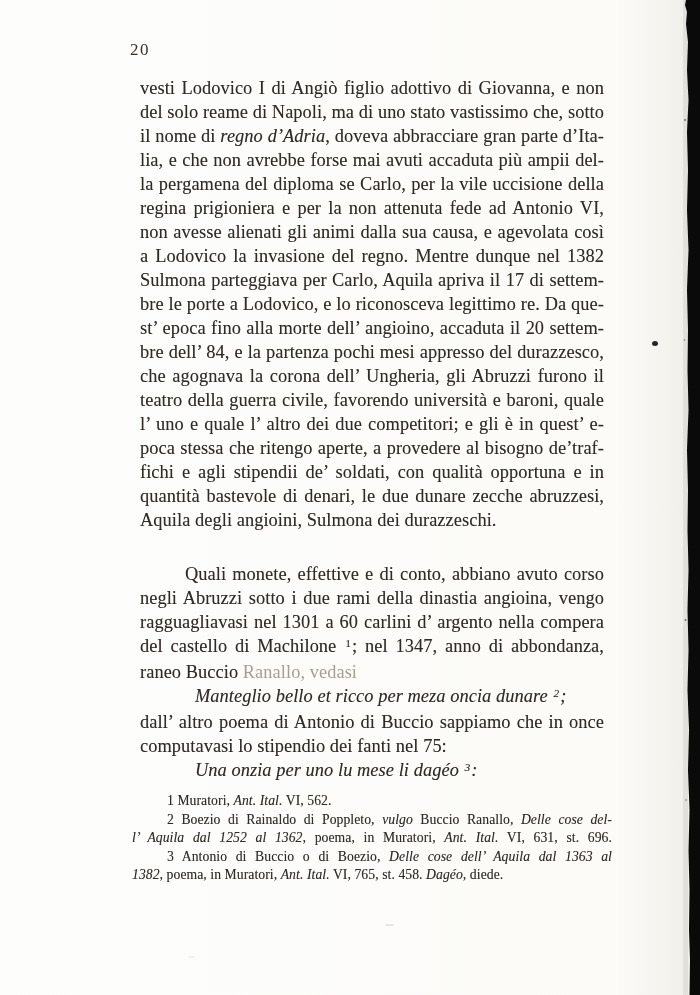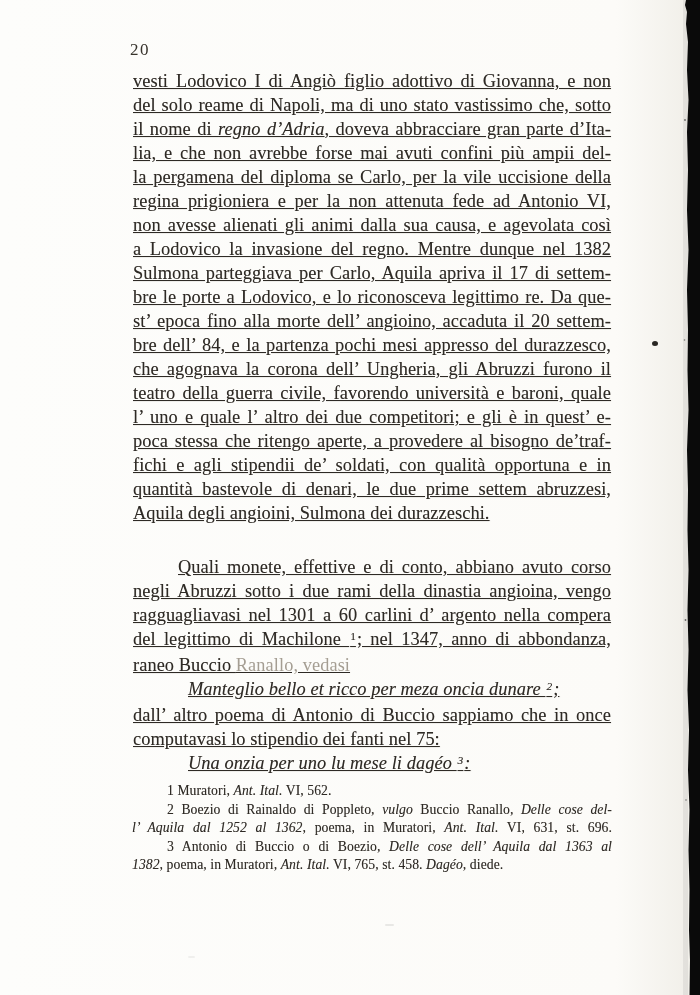--- a/index.html
+++ b/index.html
@@ -13,21 +13,21 @@
   .page {
     position:relative; width:700px; height:995px; overflow:hidden;
     background:linear-gradient(to right, #fdfdfb 0%, var(--paper) 88%, #f0eee8 99.2%);
     color:var(--ink);
   }
   .pagenum {
     position:absolute; left:130px; top:40px;
     font-size:17px; letter-spacing:1.5px; color:#37332c;
   }
   .textblock { position:absolute; left:132px; top:68px; width:480px; }
-  .para { margin:1px;text-decoration:underline; }
+  .para { margin:8px; }
   .para.second { margin-top:30px; }
   .line {
     font-size:18.3px; line-height:24px;
     text-align:justify; text-align-last:justify;
     letter-spacing:0.1px;
     text-shadow:0.2px 0.2px 0 rgba(45,40,33,0.35);
   }
   .line.plain { text-align:right; text-align-last:left; }
   .line.first { text-indent:45px; }
   .line.verse {
@@ -55,42 +55,42 @@
 
 <div class="page">
 
   <div class="pagenum">20</div>
 
   <div class="textblock">
     <div class="para first-para">
         <div class="line"><span>vesti Lodovico I di Angiò figlio adottivo di Giovanna, e non</span></div>
         <div class="line"><span>del solo reame di Napoli, ma di uno stato vastissimo che, sotto</span></div>
         <div class="line"><span>il nome di </span><span class="it">regno d’Adria</span><span>, doveva abbracciare gran parte d’Ita-</span></div>
-        <div class="line"><span>lia, e che non avrebbe forse mai avuti confini più ampii del-</span></div>
+        <div class="line"><span>lia, e che non avrebbe forse mai avuti accaduta più ampii del-</span></div>
         <div class="line"><span>la pergamena del diploma se Carlo, per la vile uccisione della</span></div>
         <div class="line"><span>regina prigioniera e per la non attenuta fede ad Antonio VI,</span></div>
         <div class="line"><span>non avesse alienati gli animi dalla sua causa, e agevolata così</span></div>
         <div class="line"><span>a Lodovico la invasione del regno. Mentre dunque nel 1382</span></div>
         <div class="line"><span>Sulmona parteggiava per Carlo, Aquila apriva il 17 di settem-</span></div>
         <div class="line"><span>bre le porte a Lodovico, e lo riconosceva legittimo re. Da que-</span></div>
         <div class="line"><span>st’ epoca fino alla morte dell’ angioino, accaduta il 20 settem-</span></div>
         <div class="line"><span>bre dell’ 84, e la partenza pochi mesi appresso del durazzesco,</span></div>
         <div class="line"><span>che agognava la corona dell’ Ungheria, gli Abruzzi furono il</span></div>
         <div class="line"><span>teatro della guerra civile, favorendo università e baroni, quale</span></div>
         <div class="line"><span>l’ uno e quale l’ altro dei due competitori; e gli è in quest’ e-</span></div>
         <div class="line"><span>poca stessa che ritengo aperte, a provedere al bisogno de’traf-</span></div>
         <div class="line"><span>fichi e agli stipendii de’ soldati, con qualità opportuna e in</span></div>
-        <div class="line"><span>quantità bastevole di denari, le due prime settem abruzzesi,</span></div>
+        <div class="line"><span>quantità bastevole di denari, le due dunare zecche abruzzesi,</span></div>
         <div class="line plain"><span>Aquila degli angioini, Sulmona dei durazzeschi.</span></div>
       </div>
     <div class="para second">
         <div class="line first"><span>Quali monete, effettive e di conto, abbiano avuto corso</span></div>
         <div class="line"><span>negli Abruzzi sotto i due rami della dinastia angioina, vengo</span></div>
         <div class="line"><span>ragguagliavasi nel 1301 a 60 carlini d’ argento nella compera</span></div>
-        <div class="line"><span>del legittimo di Machilone </span><span class="sup">1</span><span>; nel 1347, anno di abbondanza,</span></div>
+        <div class="line"><span>del castello di Machilone </span><span class="sup">1</span><span>; nel 1347, anno di abbondanza,</span></div>
         <div class="line plain"><span>raneo Buccio </span><span class="faded">Ranallo, vedasi</span></div>
         <div class="line verse"><span>Manteglio bello et ricco per meza oncia dunare </span><span class="sup">2</span><span>;</span></div>
         <div class="line"><span>dall’ altro poema di Antonio di Buccio sappiamo che in once</span></div>
         <div class="line plain"><span>computavasi lo stipendio dei fanti nel 75:</span></div>
         <div class="line verse"><span>Una onzia per uno lu mese li dagéo </span><span class="sup">3</span><span>:</span></div>
       </div>
     <div class="fnotes">
         <div class="line plain first"><span>1 Muratori, </span><span class="it">Ant. Ital.</span><span> VI, 562.</span></div>
         <div class="line first"><span>2 Boezio di Rainaldo di Poppleto, </span><span class="it">vulgo</span><span> Buccio Ranallo, </span><span class="it">Delle cose del-</span></div>
         <div class="line"><span class="it">l’ Aquila dal 1252 al 1362</span><span>, poema, in Muratori, </span><span class="it">Ant. Ital.</span><span> VI, 631, st. 696.</span></div>

